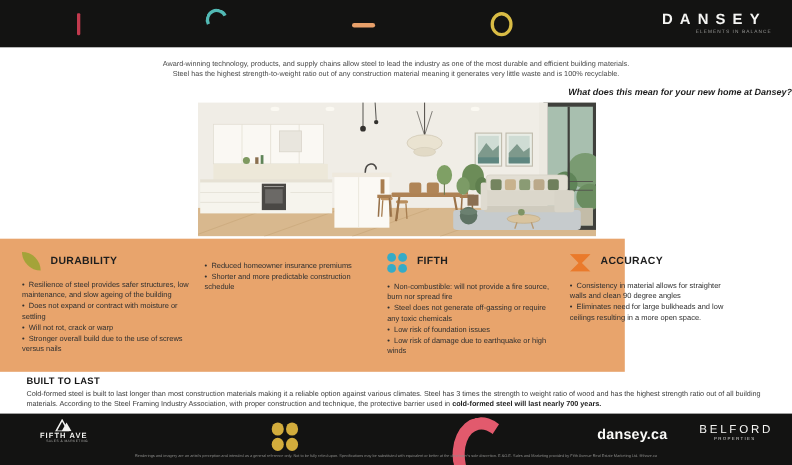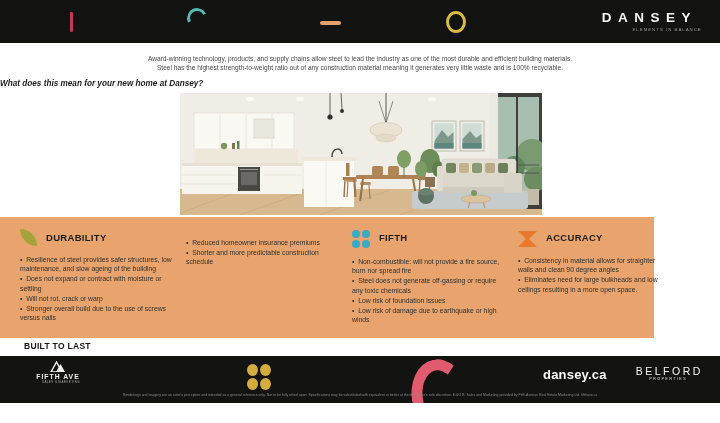--- a/index.html
+++ b/index.html
@@ -14,28 +14,28 @@
   .deco-dash{position:absolute;left:320px;top:21px;width:21px;height:4px;background:#E8A06A;border-radius:2px;}
   .deco-ring{position:absolute;left:446px;top:11px;width:14px;height:16px;border:3px solid #D9BC45;border-radius:50%;}
   .brand{position:absolute;right:18px;top:10px;text-align:center;color:#F5F5F3;}
   .brand-name{font-size:13.5px;font-weight:bold;letter-spacing:6.5px;margin-right:-6.5px;white-space:nowrap;}
   .brand-tag{margin-top:2px;font-size:7px;letter-spacing:1.6px;color:#9A9A98;white-space:nowrap;
              transform:scale(0.62);transform-origin:right top;}
 
   
   .intro{position:absolute;left:60px;top:54px;width:600px;text-align:center;
          font-size:6.6px;line-height:9px;color:#4A4A4A;}
-  .mean-heading{position:absolute;left:0;top:79px;width:720px;text-align:left;
+  .mean-heading{position:absolute;left:0;top:79px;width:720px;text-align:right;
                 font-size:8.2px;font-weight:bold;font-style:italic;color:#1D1D1D;}
 
   
   .hero{position:absolute;left:180px;top:93px;width:362px;height:122px;overflow:hidden;}
 
   
-  .band{position:absolute;left:0;top:217px;width:654px;height:121px;background:#E8A46C;
+  .band{position:absolute;left:0;top:217px;width:568px;height:121px;background:#E8A46C;
         display:flex;box-sizing:border-box;padding:12px 16px 0 20px;}
   .col{width:172px;box-sizing:border-box;padding-right:14px;}
   .col-head{display:flex;align-items:flex-start;}
   .col-title{font-size:9.5px;font-weight:bold;letter-spacing:0.3px;color:#1E1E1E;margin:3px 0 0 9px;}
   .bullets{margin-top:9px;width:152px;}
   .bullet{font-size:6.8px;line-height:9.2px;color:#2F2F2F;margin-bottom:1px;}
   .bullet::before{content:"\2022\00a0\00a0";}
   .ic-leaf{width:17px;height:17px;background:#A4A339;border-radius:0 100% 0 100%;flex:none;}
   .ic-triangle{width:22px;height:21px;background:#D8415B;clip-path:polygon(0 0,100% 62%,6% 100%);flex:none;}
   .ic-dots{display:grid;grid-template-columns:8px 8px;grid-gap:2px;flex:none;margin-top:1px;}
@@ -43,21 +43,21 @@
   .ic-hourglass{width:19px;height:16px;background:#EA7A2B;flex:none;margin-top:2px;
         clip-path:polygon(0 0,100% 0,58% 50%,100% 100%,0 100%,42% 50%);}
 
   
   .btl{position:absolute;left:24px;top:341px;width:672px;}
   .btl-title{font-size:8.5px;font-weight:bold;letter-spacing:0.3px;color:#161616;}
   .btl-body{margin-top:3px;font-size:6.6px;line-height:9px;color:#3E3E3E;}
   .btl-body b{color:#222;}
 
   
-  .footer{position:absolute;left:0;top:356px;width:720px;height:47px;background:#131312;overflow:hidden;}
+  .footer{position:absolute;left:0;top:376px;width:720px;height:47px;background:#131312;overflow:hidden;}
   .fifthave{position:absolute;left:26px;top:5px;width:64px;text-align:center;color:#F2F2F0;}
   .fifthave-name{font-size:6.8px;font-weight:bold;letter-spacing:1px;margin-top:1px;white-space:nowrap;}
   .fifthave-tag{font-size:6px;color:#A5A5A3;letter-spacing:0.8px;white-space:nowrap;
                 transform:scale(0.5);transform-origin:center top;}
   .footer-dots{position:absolute;left:247px;top:8px;display:grid;grid-template-columns:11px 11px;grid-gap:2px;}
   .footer-dots i{width:11px;height:12px;border-radius:50%;background:#D2AC3C;}
   .footer-arc{position:absolute;left:412px;top:3px;width:58px;height:78px;box-sizing:border-box;
               border:11px solid transparent;border-top-color:#E25A6D;border-left-color:#E25A6D;
               border-radius:50%;transform:rotate(-12deg);}
   .website{position:absolute;left:543px;top:11px;font-size:13px;font-weight:bold;color:#FAFAF8;letter-spacing:0.2px;}

